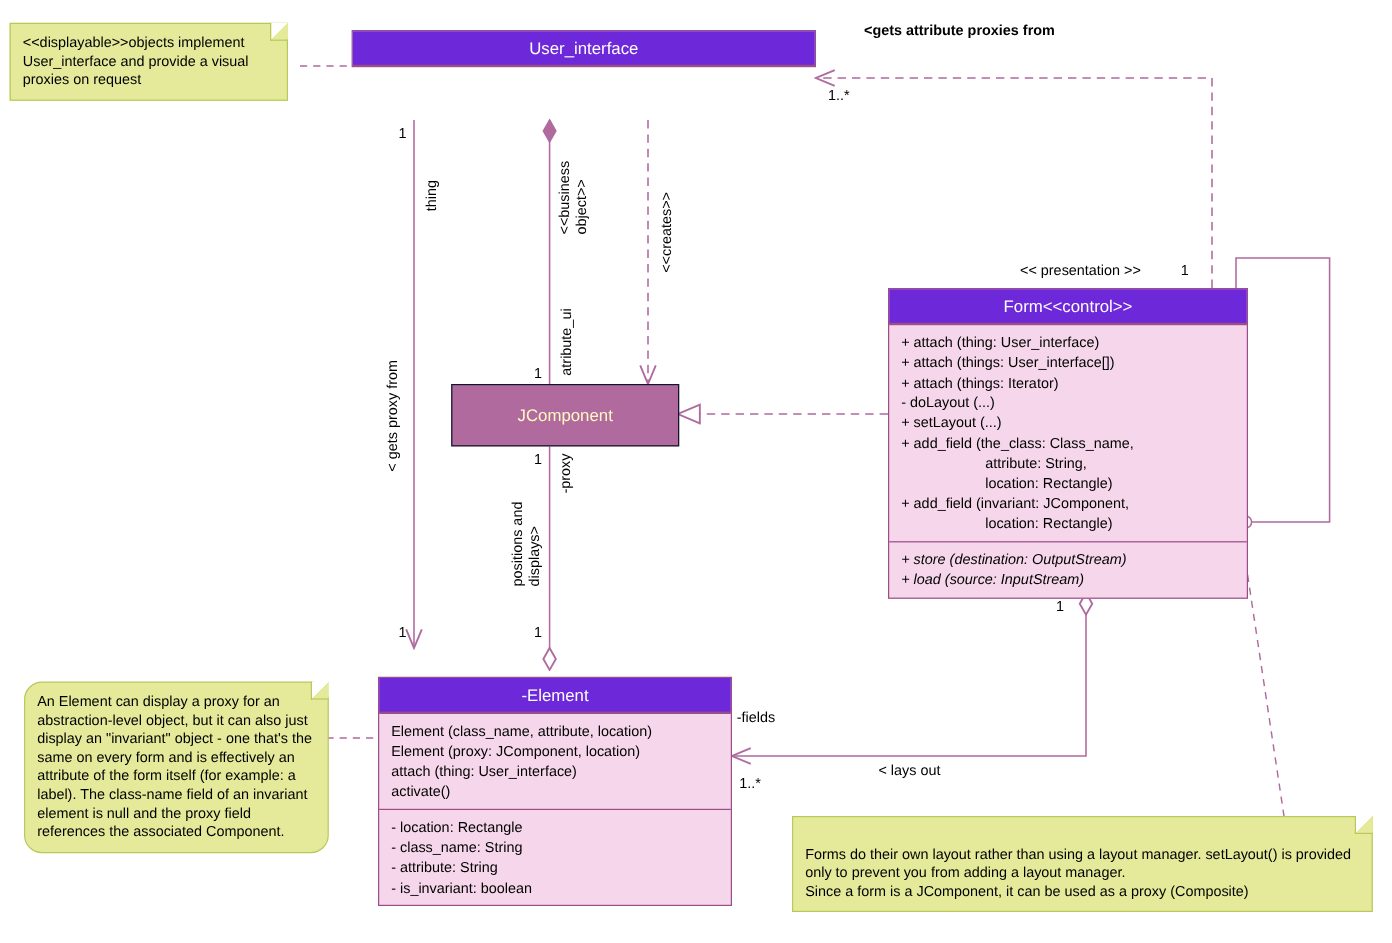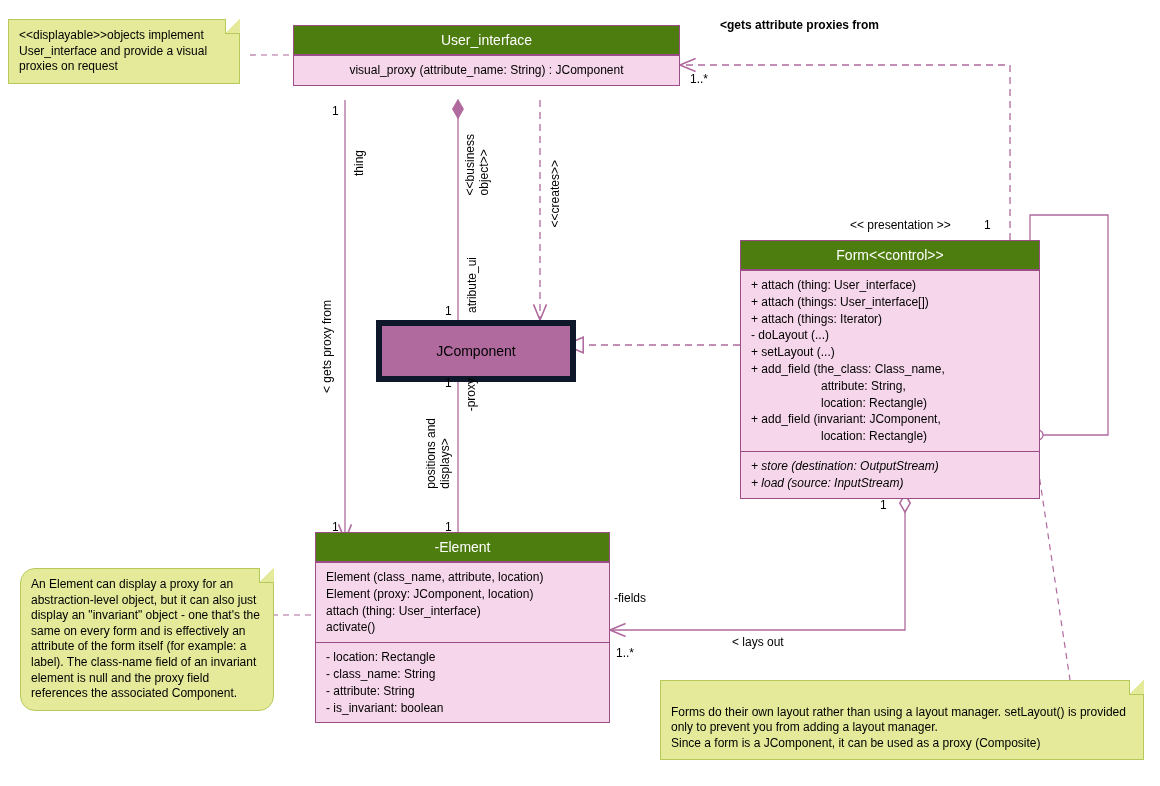--- a/index.html
+++ b/index.html
@@ -1,23 +1,23 @@
 <!DOCTYPE html>
 <html><head>
 <meta charset="utf-8">
 <style>
   body{margin:0;font-family:Verdana,Arial,sans-serif;font-size:12px;color:#000;background:#fff;}
   .canvas{position:relative;width:1160px;height:786px;}
   .note{position:absolute;background:#e4ea9a;border:1px solid #b7c95a;padding:8px 10px;font-size:12px;line-height:1.3;}
   .note::before{content:"";position:absolute;top:-1px;right:-1px;width:14px;height:14px;background:linear-gradient(135deg,#fff 50%,#e4ea9a 50%);border-left:1px solid #b7c95a;border-bottom:1px solid #b7c95a;}
   .cls{position:absolute;border:1px solid #9a4d87;background:#f6d6ea;font-size:12px;}
-  .cls-title{background:#4d7c0f;color:#fff;text-align:center;padding:6px 20px;font-size:14px;font-weight:normal;border-bottom:1px solid #9a4d87;}
+  .cls-title{background:#6d28d9;color:#fff;text-align:center;padding:6px 20px;font-size:14px;font-weight:normal;border-bottom:1px solid #9a4d87;}
   .cls-sec{padding:6px 10px;border-top:1px solid #9a4d87;white-space:pre;line-height:1.4;}
   .cls-sec:first-of-type{border-top:none;}
-  .simple{position:absolute;display:flex;align-items:center;justify-content:center;background:#b06a9e;color:#000000;border:6px solid #0f172a;font-size:14px;}
+  .simple{position:absolute;display:flex;align-items:center;justify-content:center;background:#b06a9e;color:#fef9c3;border:1px solid #0f172a;font-size:14px;}
   .lbl{position:absolute;font-size:12px;color:#000;white-space:nowrap;}
   .lblv{position:absolute;font-size:12px;color:#000;white-space:nowrap;writing-mode:vertical-rl;transform:rotate(180deg);}
   svg{position:absolute;top:0;left:0;pointer-events:none;}
   .italic{font-style:italic;}
 </style>
 </head>
 <body>
 
 <div class="canvas">
 
@@ -67,28 +67,27 @@
   <div class="note" style="left:20px;top:568px;width:232px;border-radius:15px;">
     <span>An Element can display a proxy for an abstraction-level object, but it can also just display an "invariant" object - one that's the same on every form and is effectively an attribute of the form itself (for example: a label). The class-name field of an invariant element is null and the proxy field references the associated Component.</span>
   </div>
   <div class="note" style="left:660px;top:680px;width:462px;white-space:pre-line;">
     <span>Forms do their own layout rather than using a layout manager. setLayout() is provided only to prevent you from adding a layout manager.
 Since a form is a JComponent, it can be used as a proxy (Composite)</span>
   </div>
 
   <div class="cls" style="left:293px;top:25px;width:385px;">
     <div class="cls-title">User_interface</div>
-    <div class="cls-sec" style="text-align:center;">visual_proxy (attribute_name: String) : JComponent</div>
   </div>
 
   <div class="simple" style="left:376px;top:320px;width:188px;height:50px;">
     <span>JComponent</span>
   </div>
 
-  <div class="cls" style="left:315px;top:532px;width:293px;">
+  <div class="cls" style="left:315px;top:564px;width:293px;">
     <div class="cls-title">-Element</div>
     <div class="cls-sec">Element (class_name, attribute, location)
 Element (proxy: JComponent, location)
 attach (thing: User_interface)
 activate()</div>
     <div class="cls-sec">- location: Rectangle
 - class_name: String
 - attribute: String
 - is_invariant: boolean</div>
   </div>

